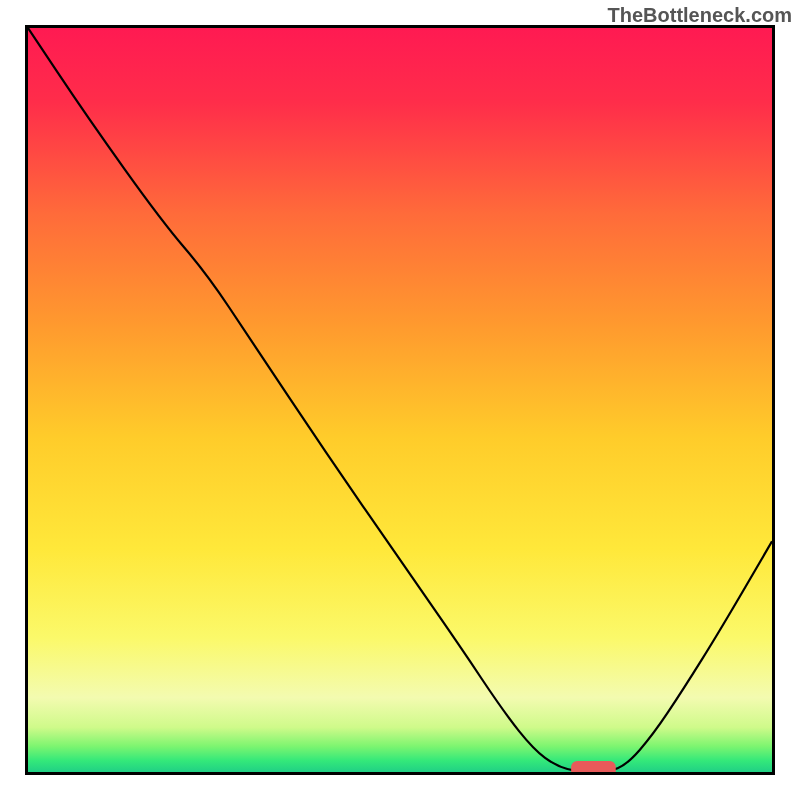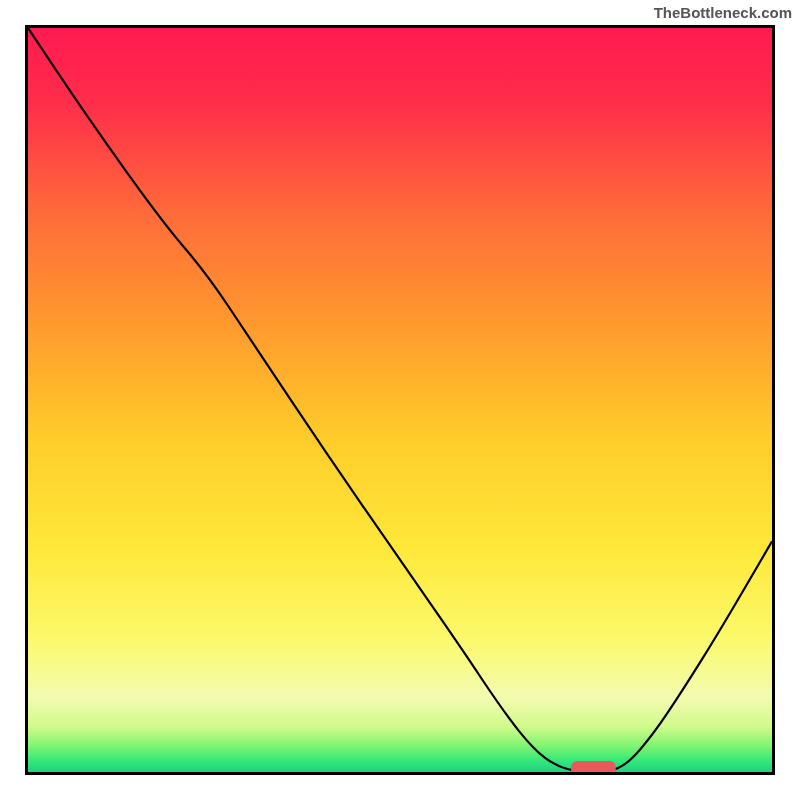--- a/index.html
+++ b/index.html
@@ -9,21 +9,21 @@
     height: 800px;
     background: #ffffff;
     font-family: Arial, Helvetica, sans-serif;
     position: relative;
     overflow: hidden;
   }
   .watermark {
     position: absolute;
     top: 4px;
     right: 8px;
-    font-size: 15px;
+    font-size: 20px;
     font-weight: bold;
     color: #555555;
     z-index: 10;
   }
   .plot-outer {
     position: absolute;
     left: 25px;
     top: 25px;
     width: 750px;
     height: 750px;

